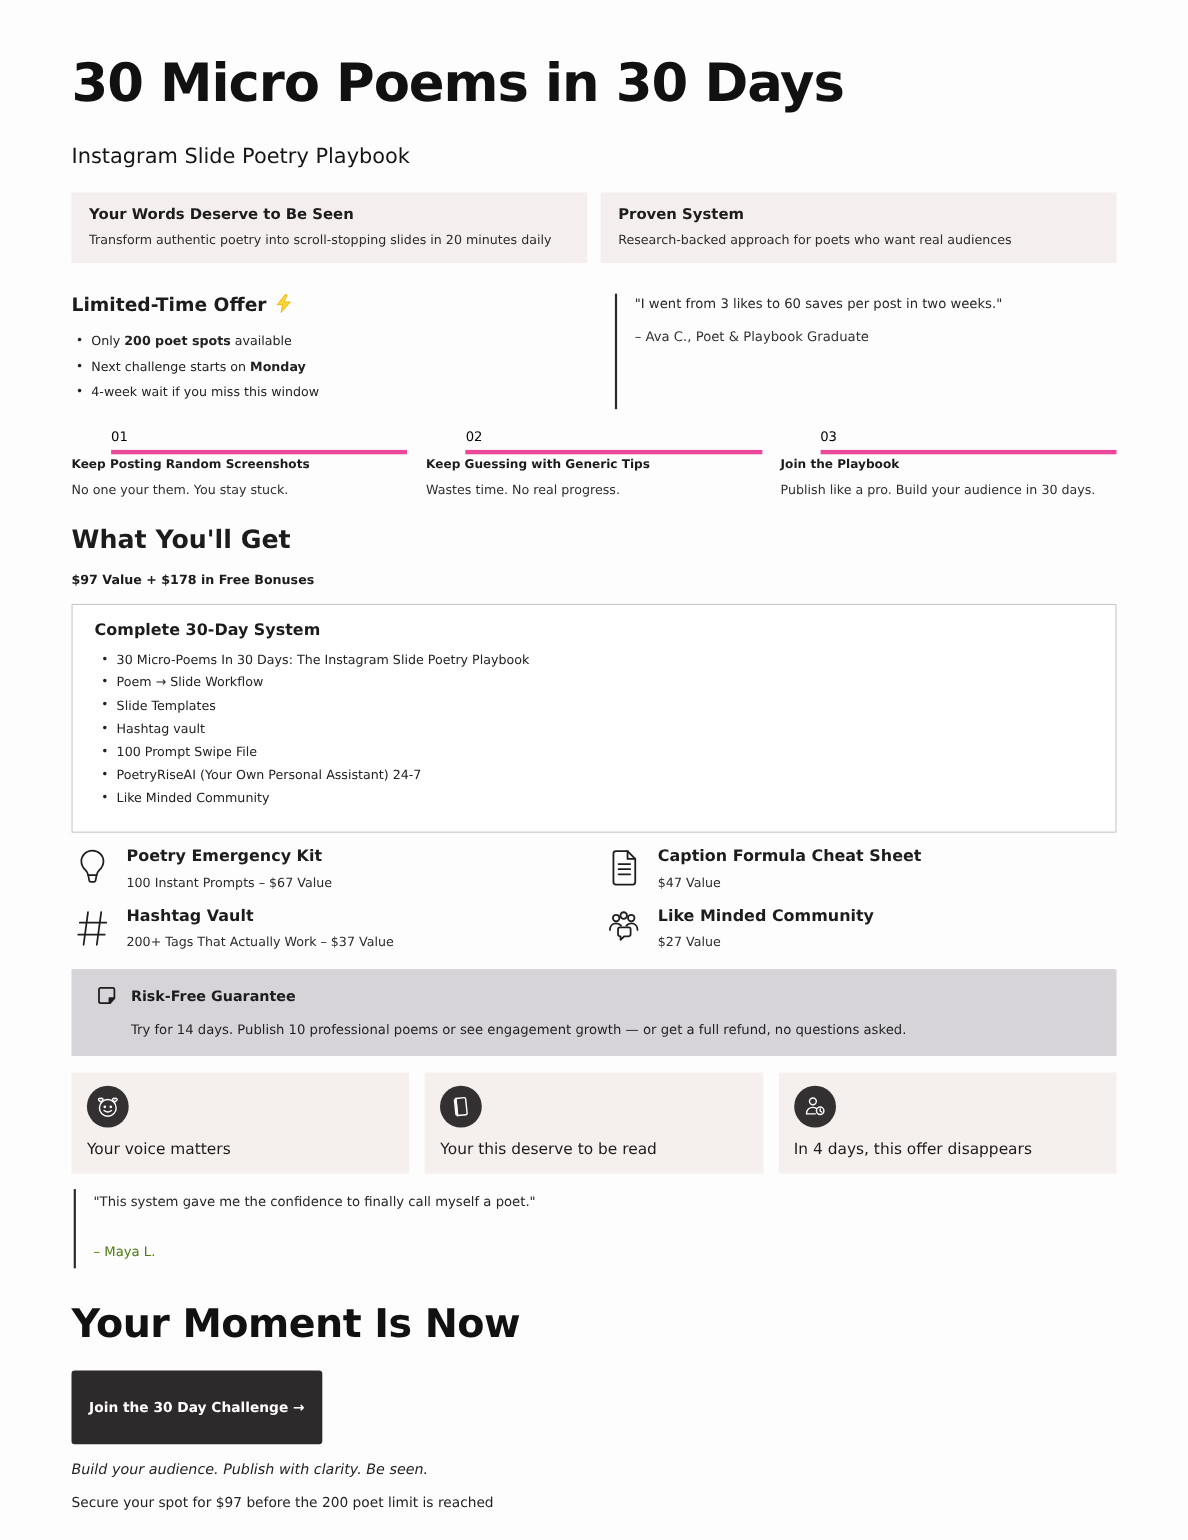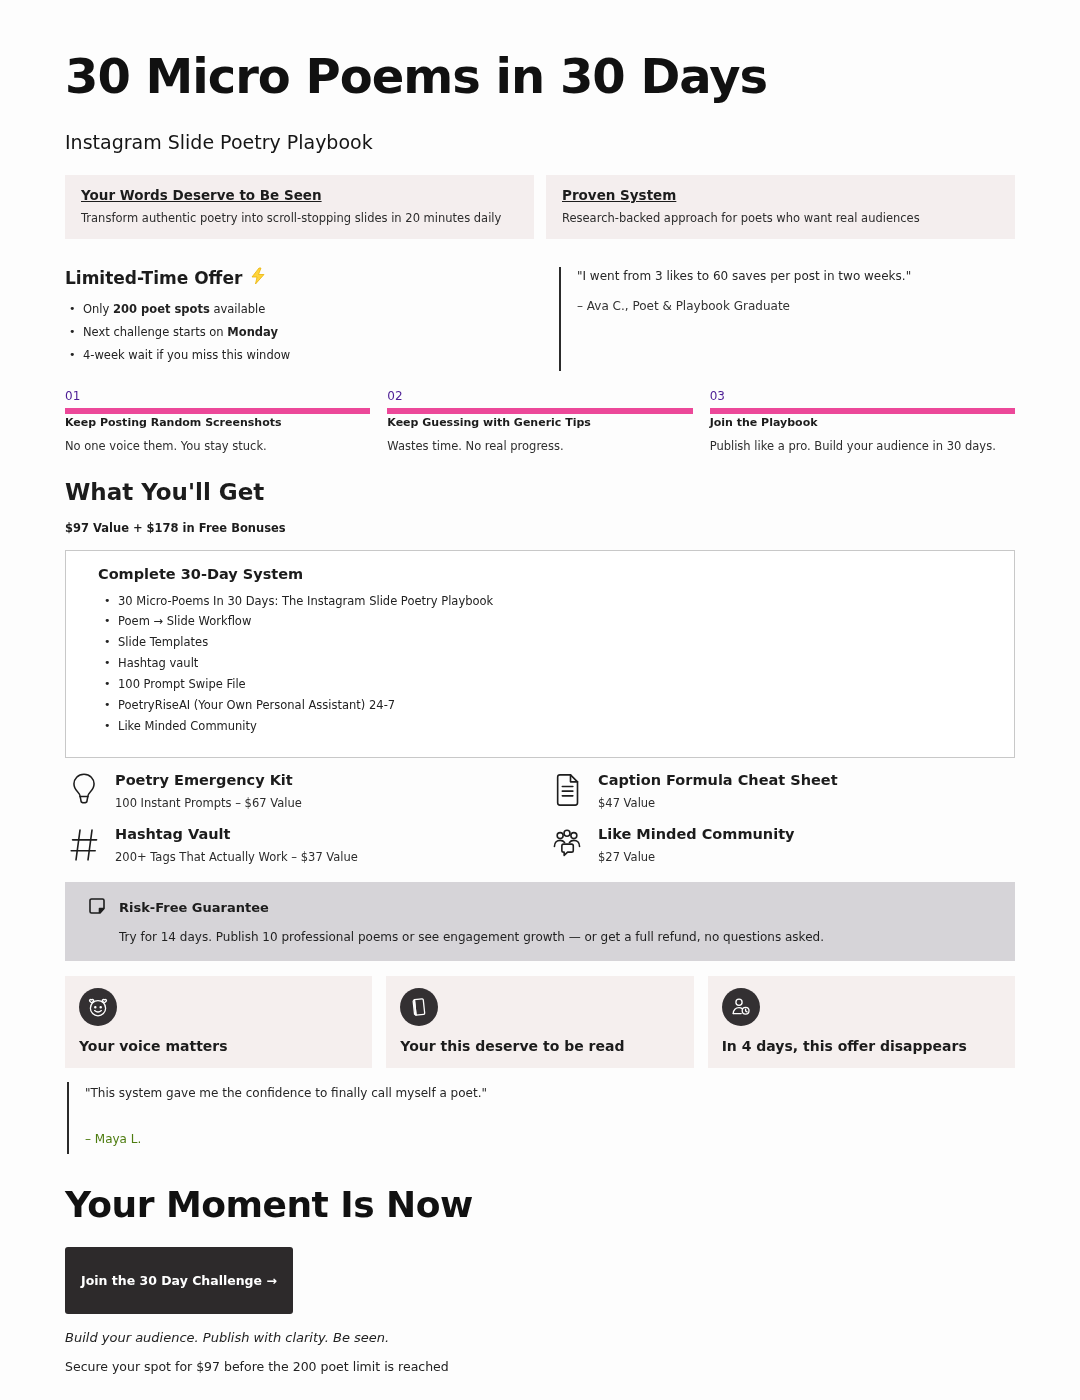--- a/index.html
+++ b/index.html
@@ -5,41 +5,41 @@
   * { margin:0; padding:0; box-sizing:border-box; }
   html,body { width:1080px; height:1400px; background:#fdfdfd; overflow:hidden; }
   body { font-family:"DejaVu Sans","Liberation Sans",sans-serif; color:#1c1c1c; }
   .page { padding:50px 65px 0 65px; }
 
   h1.title { font-size:48px; font-weight:bold; letter-spacing:-1px; line-height:1.1; color:#111; }
   h2.subtitle { margin-top:28px; font-size:19px; font-weight:normal; color:#151515; }
 
   .intro-cards { margin-top:22px; display:grid; grid-template-columns:1fr 1fr; gap:12px; }
   .intro-card { background:#f4eeee; padding:12px 16px 14px; }
-  .intro-card .card-title { font-size:13.5px; font-weight:bold;text-decoration:underline; }
+  .intro-card .card-title { font-size:13.5px; font-weight:bold; }
   .intro-card .card-text { margin-top:8px; font-size:11.5px; color:#2c2c2c; }
 
   .offer-row { margin-top:28px; display:grid; grid-template-columns:470px 1fr; gap:24px; }
   .offer-heading { font-size:17px; font-weight:bold; display:flex; align-items:center; gap:8px; }
   .offer-list { margin-top:13px; list-style:none; }
   .offer-list li { font-size:11.5px; line-height:1.3; margin-bottom:8px; padding-left:18px; position:relative; color:#222; }
   .offer-list li::before { content:"•"; position:absolute; left:4px; font-size:11px; }
   .quote-block { border-left:2px solid #2b2b2b; padding:2px 0 2px 16px; }
   .quote-text { font-size:12px; color:#262626; }
   .quote-attr { margin-top:16px; font-size:12px; color:#333; }
 
   .steps { margin-top:18px; display:grid; grid-template-columns:1fr 1fr 1fr; gap:17px; }
-  .step-number { font-size:12px; color:#4c1d95; padding-bottom:5px; border-bottom:6px solid #ec4899; }
+  .step-number { font-size:12px; color:#000000; padding-bottom:5px; border-bottom:4px solid #ec4899;margin-left:36px; }
   .step-title { margin-top:2px; font-size:11px; font-weight:bold; }
   .step-text { margin-top:10px; font-size:11.5px; color:#2e2e2e; }
 
   .wyg-heading { margin-top:26px; font-size:23px; font-weight:bold; }
   .value-line { margin-top:16px; font-size:11.5px; font-weight:bold; }
 
-  .system-box { margin-top:15px; border:1px solid #c8c8c8; background:#fff; padding:15px 32px 17px; }
+  .system-box { margin-top:15px; border:1px solid #c8c8c8; background:#fff; padding:15px 20px 17px; }
   .system-title { font-size:14.5px; font-weight:bold; }
   .system-list { margin-top:12px; list-style:none; }
   .system-list li { font-size:11.5px; line-height:1.25; margin-bottom:6.5px; padding-left:20px; position:relative; color:#222; }
   .system-list li::before { content:"•"; position:absolute; left:6px; font-size:11px; }
 
   .bonus-grid { margin-top:14px; display:grid; grid-template-columns:1fr 1fr; column-gap:18px; row-gap:26px;gap:16px; }
   .bonus { display:flex; gap:12px; }
   .bonus .icon { width:38px; flex:0 0 38px; display:flex; justify-content:center; }
   .bonus .icon svg { stroke:#1d1d1d; fill:none; stroke-width:1.4; stroke-linecap:round; stroke-linejoin:round; }
   .bonus-title { font-size:14.5px; font-weight:bold; }
@@ -48,21 +48,21 @@
   .guarantee { margin-top:18px; background:#d6d4d8; padding:14px 22px 17px; }
   .guarantee-head { display:flex; align-items:center; gap:12px; }
   .guarantee-head svg { stroke:#1d1d1d; fill:none; stroke-width:1.6; stroke-linejoin:round; }
   .guarantee-title { font-size:13px; font-weight:bold; }
   .guarantee-text { margin-top:10px; margin-left:32px; font-size:12px; color:#1f1f1f; }
 
   .value-cards { margin-top:15px; display:grid; grid-template-columns:1fr 1fr 1fr; gap:14px; }
   .value-card { background:#f5efee; padding:12px 14px 14px; }
   .circle-icon { width:38px; height:38px; border-radius:50%; background:#333032; display:flex; align-items:center; justify-content:center; }
   .circle-icon svg { stroke:#fff; fill:none; stroke-width:1.3; stroke-linecap:round; stroke-linejoin:round; }
-  .value-label { margin-top:12px; font-size:14px; font-weight:bold; }
+  .value-label { margin-top:12px; font-size:14px; font-weight:normal; }
 
   .testimonial { margin-top:14px; margin-left:2px; border-left:2px solid #2b2b2b; padding:4px 0 8px 16px; }
   .testimonial-quote { font-size:12px; color:#262626; }
   .testimonial-attr { margin-top:32px; font-size:12px; color:#4d7c0f; }
 
   .moment-heading { margin-top:30px; font-size:36px; font-weight:bold; letter-spacing:-0.5px; color:#111; }
   .cta-button { margin-top:22px; display:inline-block; background:#2d2a2b; color:#fff; border:none;
                 font-family:inherit; font-size:12.5px; font-weight:bold; padding:26px 16px; border-radius:3px; cursor:pointer; }
   .tagline { margin-top:16px; font-size:13px; font-style:italic; color:#222; }
   .note { margin-top:14px; font-size:12.5px; color:#222; }
@@ -105,21 +105,21 @@
     <div class="quote-block">
       <div class="quote-text">"I went from 3 likes to 60 saves per post in two weeks."</div>
       <div class="quote-attr">– Ava C., Poet &amp; Playbook Graduate</div>
     </div>
   </div>
 
   <div class="steps">
     <div class="step">
       <div class="step-number">01</div>
       <div class="step-title">Keep Posting Random Screenshots</div>
-      <div class="step-text">No one voice them. You stay stuck.</div>
+      <div class="step-text">No one your them. You stay stuck.</div>
     </div>
     <div class="step">
       <div class="step-number">02</div>
       <div class="step-title">Keep Guessing with Generic Tips</div>
       <div class="step-text">Wastes time. No real progress.</div>
     </div>
     <div class="step">
       <div class="step-number">03</div>
       <div class="step-title">Join the Playbook</div>
       <div class="step-text">Publish like a pro. Build your audience in 30 days.</div>

